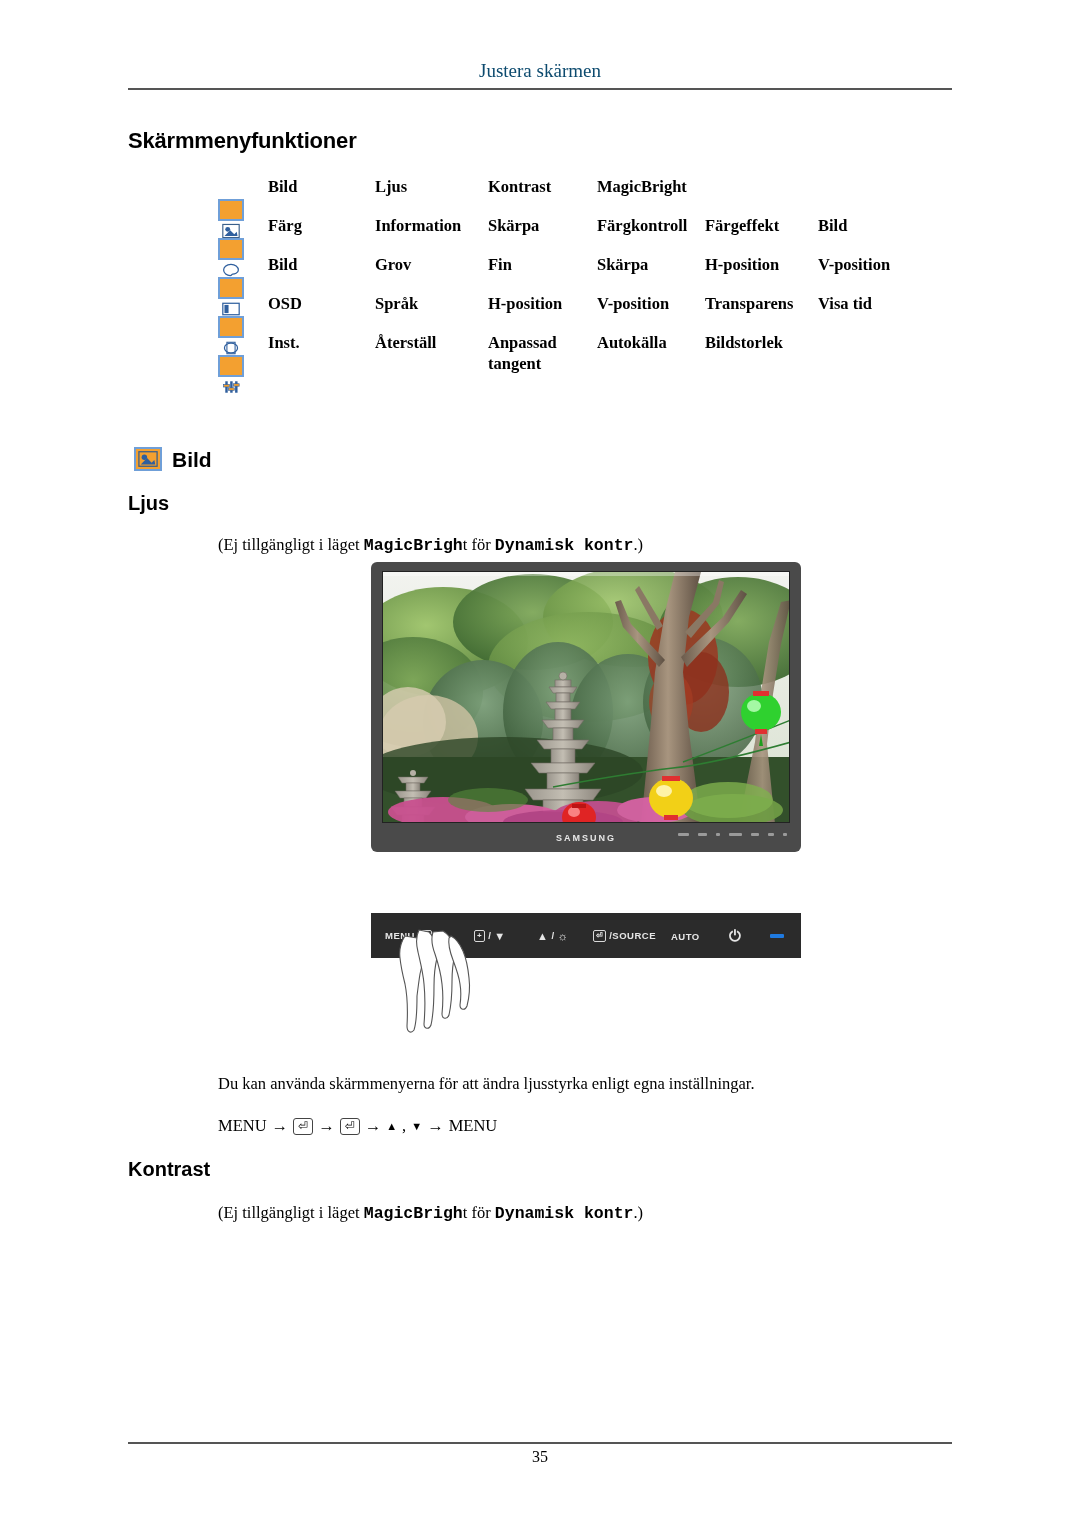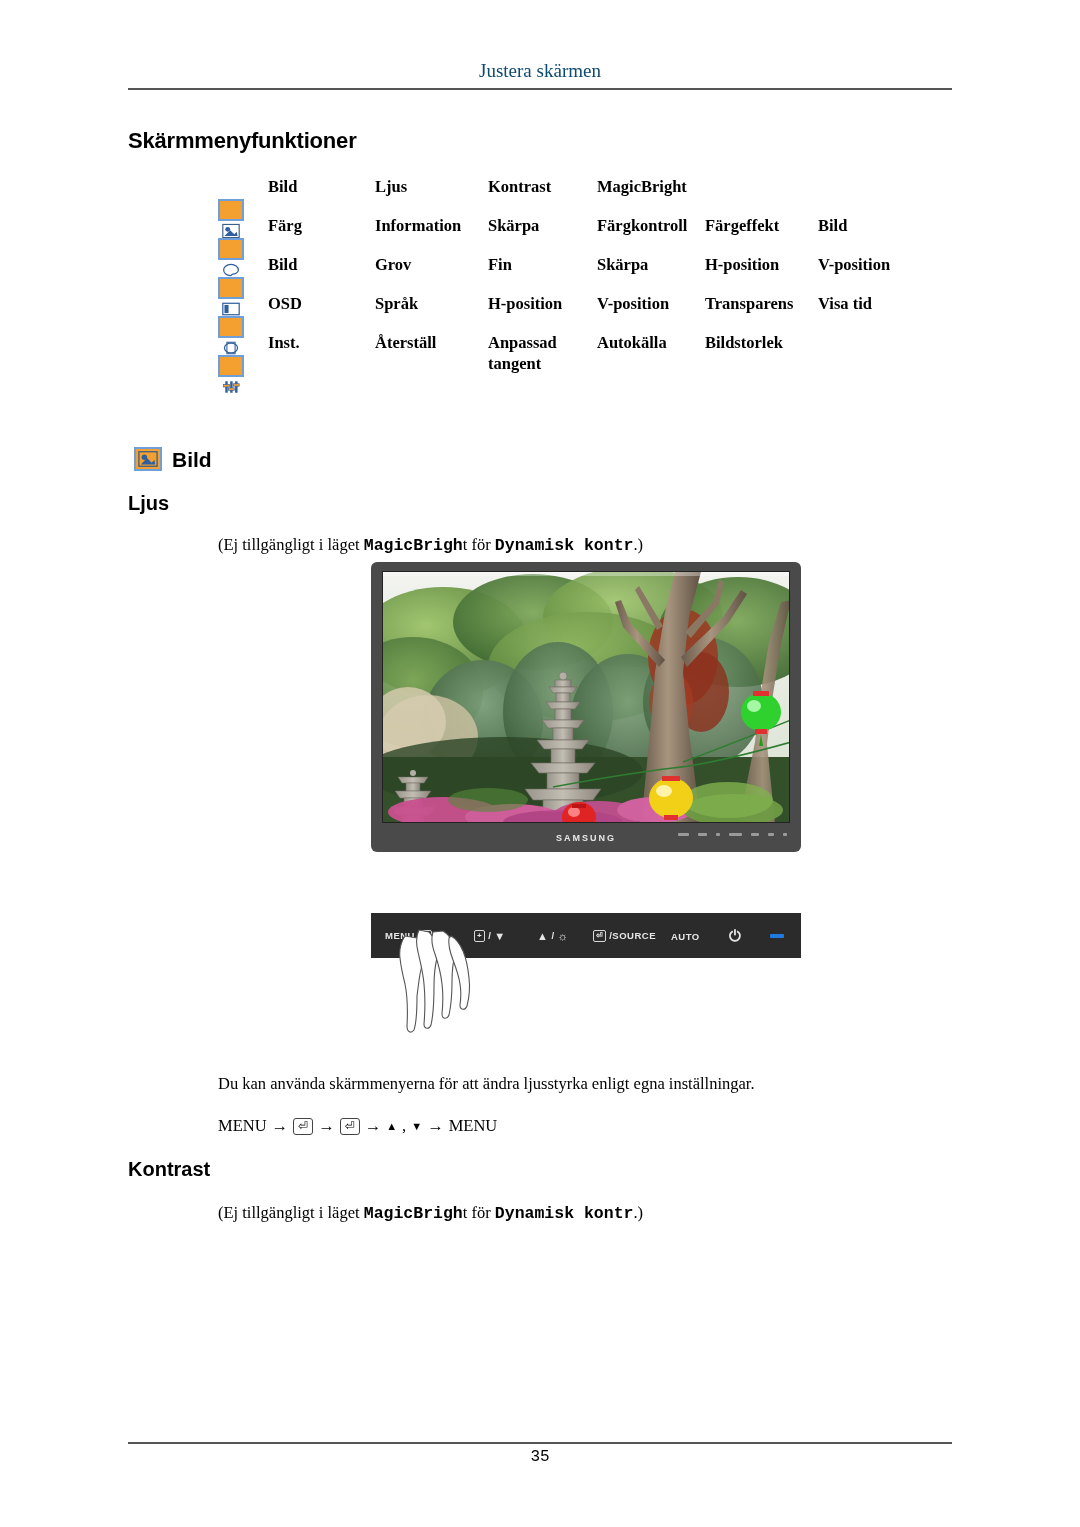--- a/index.html
+++ b/index.html
@@ -42,21 +42,21 @@
     width: 824px;
     height: 0;
     border-top: 2px solid #555;
   }
   .page-number {
     position: absolute;
     left: 128px;
     top: 1448px;
     width: 824px;
     text-align: center;
-    font-family: Liberation Mono, monospace;
+    font-family: Liberation Serif, serif;
     font-size: 16px;
   }
 
   
   .h1-sans {
     position: absolute;
     font-family: "Liberation Sans", sans-serif;
     font-weight: bold;
     font-size: 22px;
     color: #000;

